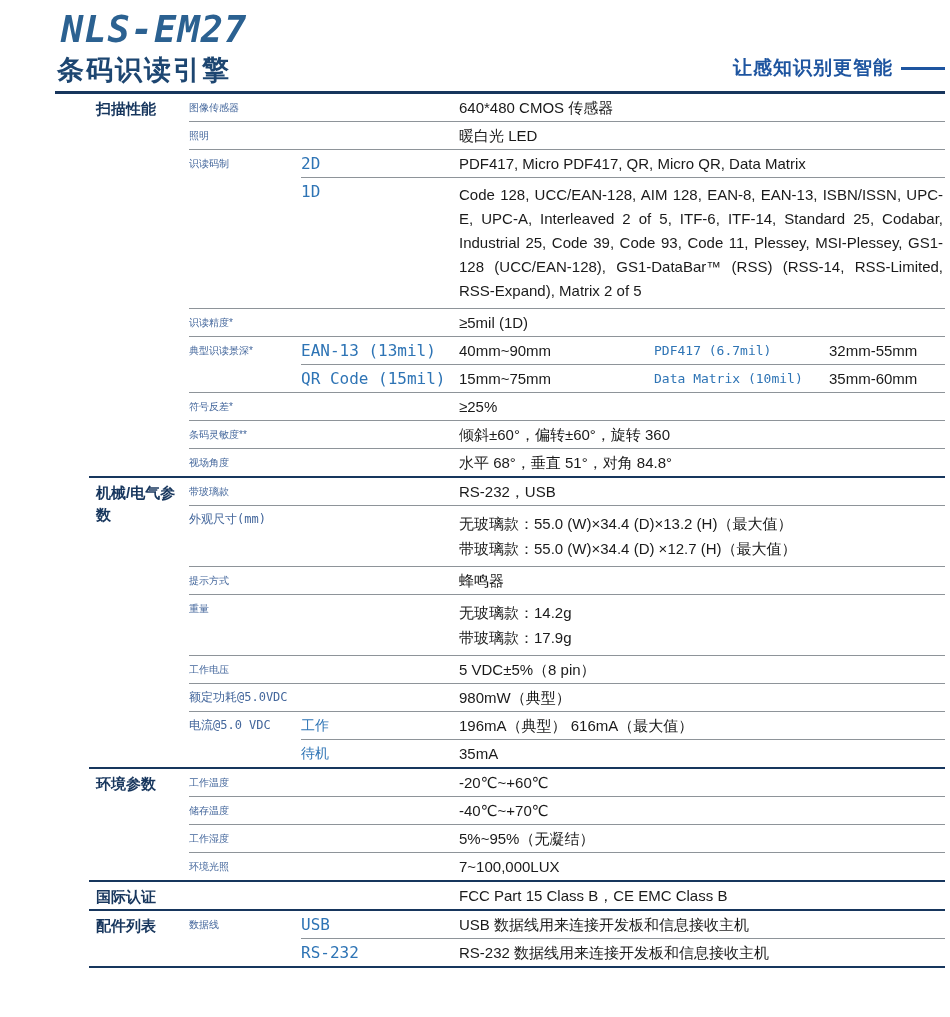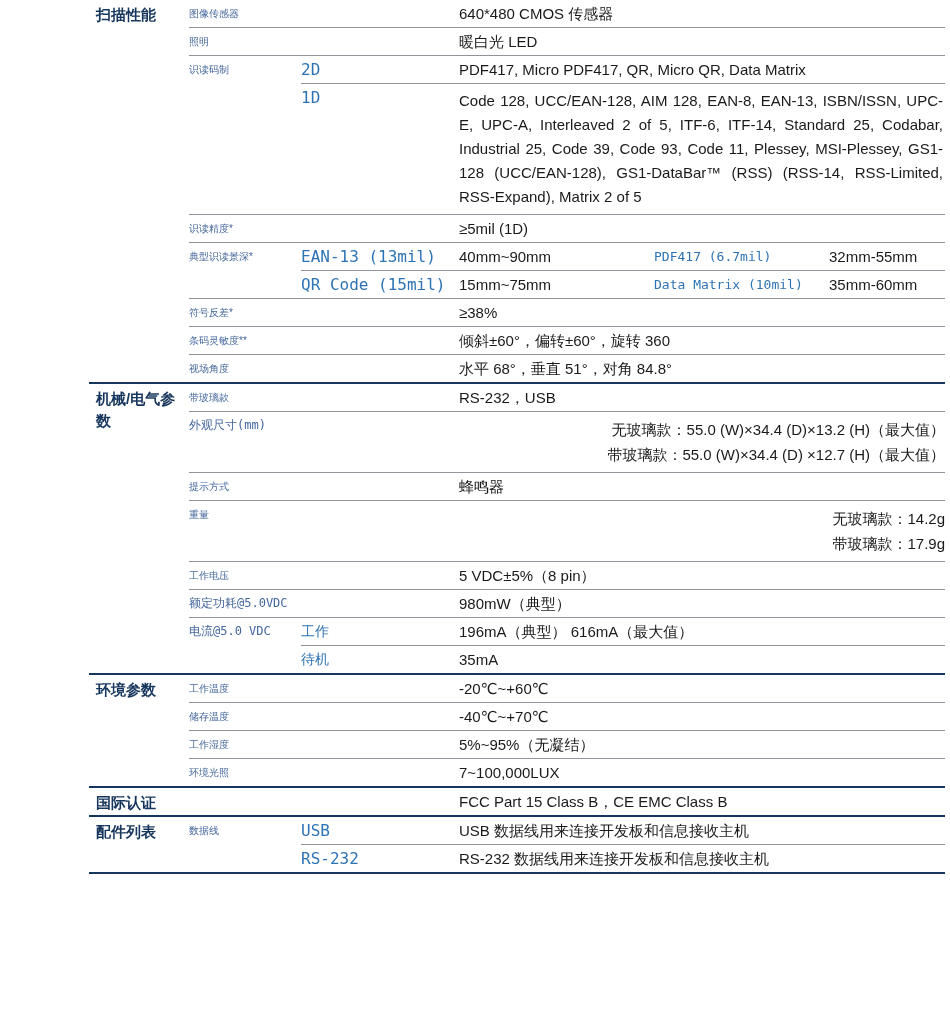--- a/index.html
+++ b/index.html
@@ -24,31 +24,41 @@
   .attr-row.sep{border-top:1px solid #8e9499;}
   .attr{width:112px;flex:none;color:#44679c;font-size:10px;padding:5px 0;line-height:17px;white-space:nowrap;}
   .attr.mono{font-family:"DejaVu Sans Mono","Liberation Mono",monospace;font-size:12px;}
   .content{flex:1;min-width:0;}
   .sub-row{display:flex;}
   .sub-row.sep{border-top:1px solid #8e9499;}
   .sub{width:158px;flex:none;color:#2e74b5;font-size:14px;padding:5px 0;line-height:17px;}
   .sub.mono{font-family:"DejaVu Sans Mono","Liberation Mono",monospace;font-size:16px;}
   .val{flex:1;min-width:0;font-size:15px;color:#1a1a1a;padding:5px 0;line-height:17px;}
   .val.justify{text-align:justify;line-height:24px;padding-right:2px;}
-  .value-line{line-height:25px;text-align:right;}
+  .value-line{line-height:25px;}
   .val.split{display:flex;padding:0;}
   .v1{width:195px;flex:none;padding:5px 0;line-height:17px;}
   .v2{flex:1;padding:5px 0;line-height:17px;}
   .sub2{width:175px;flex:none;color:#2e74b5;font-family:"DejaVu Sans Mono","Liberation Mono",monospace;
         font-size:13px;padding:5px 0;line-height:17px;}
 </style>
 </head>
 <body>
 
 <div class="page">
+  <div class="masthead">
+    <div class="model">NLS-EM27</div>
+    <div class="header-row">
+      <div class="prod-title">条码识读引擎</div>
+      <div class="tagline-wrap">
+        <span class="tagline">让感知识别更智能</span>
+        <span class="dash"></span>
+      </div>
+    </div>
+  </div>
 
   <div class="spec-table" id="spec-table">
       <div class="section">
         <div class="cat">扫描性能</div>
         <div class="rows">
           <div class="attr-row">
             <div class="attr">图像传感器</div>
             <div class="content">
               <div class="sub-row">
                 <div class="sub"></div>
@@ -106,21 +116,21 @@
                   <div class="v2">35mm-60mm</div>
                 </div>
               </div>
             </div>
           </div>
           <div class="attr-row sep">
             <div class="attr">符号反差*</div>
             <div class="content">
               <div class="sub-row">
                 <div class="sub"></div>
-                <div class="val">≥38%</div>
+                <div class="val">≥25%</div>
               </div>
             </div>
           </div>
           <div class="attr-row sep">
             <div class="attr">条码灵敏度**</div>
             <div class="content">
               <div class="sub-row">
                 <div class="sub"></div>
                 <div class="val">倾斜±60°，偏转±60°，旋转 360</div>
               </div>

